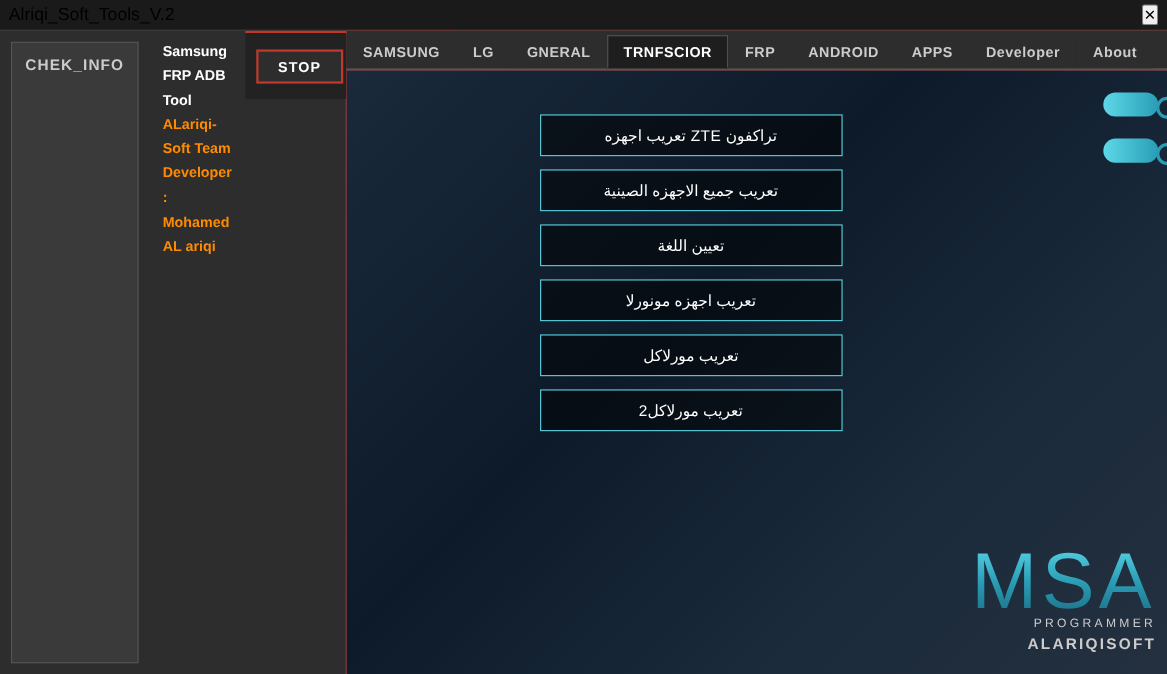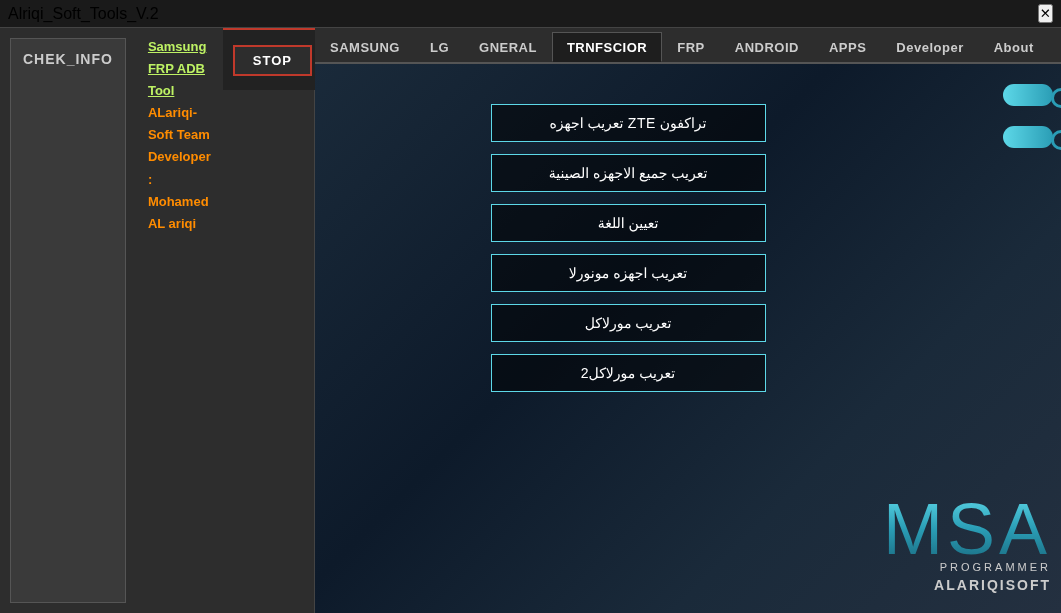--- a/index.html
+++ b/index.html
@@ -54,21 +54,21 @@
 
     #info-text {
       padding: 8px 12px;
       flex: 1;
     }
     .info-line {
       font-size: 13px;
       font-weight: bold;
       line-height: 1.7;
     }
-    .info-line-1 { color: #bef264; text-decoration: underline; }
+    .info-line-1 { color: #ffffff; }
     .info-line-2 { color: #ff8c00; }
     .info-line-3 { color: #ff8c00; }
 
     
     #bottom-bar {
       height: 62px;
       background: #222;
       border-top: 2px solid #c0392b;
       display: flex;
       align-items: center;

